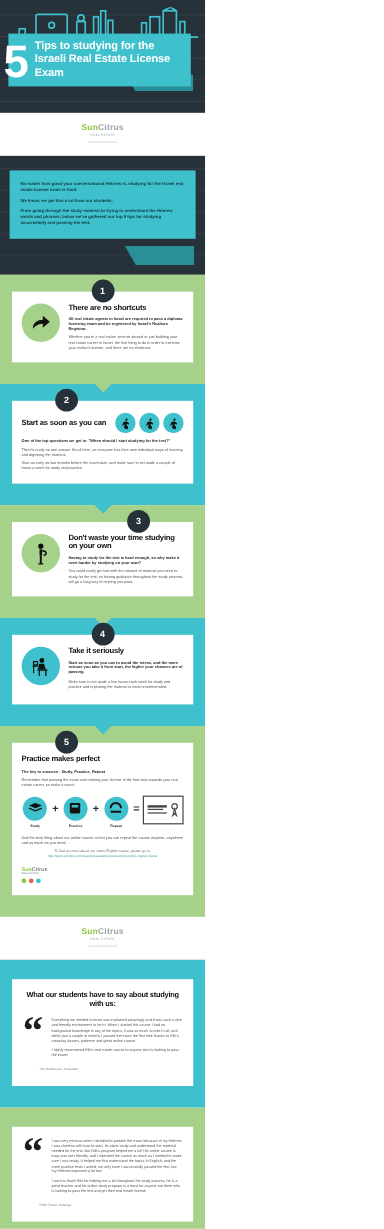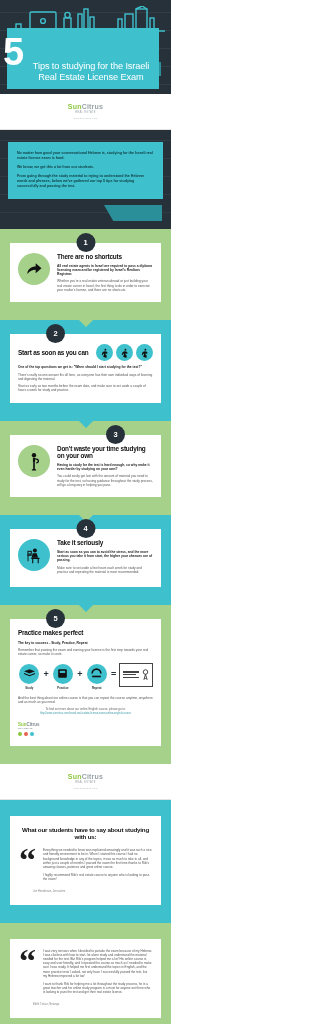--- a/index.html
+++ b/index.html
@@ -26,22 +26,22 @@
   .skyline{
     position:absolute; left:0; right:0; top:6px; height:42px;
   }
   .hdr-banner{
     position:absolute; left:7px; top:28px; width:152px;
     background:#3FC1CD;
     padding:5px 6px 6px 22px;
     z-index:3;
   }
   .hdr-title{
-    color:#ffffff; font-weight:normal; font-size:9.2px; line-height:11px;
-    text-align:center; letter-spacing:-.1px;margin-top:28px;
+    color:#ffffff; font-weight:bold; font-size:9.2px; line-height:11px;
+    text-align:left; letter-spacing:-.1px;
   }
   .big-five{
     position:absolute; left:3px; top:33px; z-index:4;
     color:#ffffff; font-weight:bold; font-size:38px; line-height:38px;
   }
   .hdr-fold{
     position:absolute; left:105px; top:62px; z-index:2;
     width:56px; height:14px;
     background:#2a8f99;
     clip-path:polygon(0 0,100% 0,100% 100%,14% 100%);

